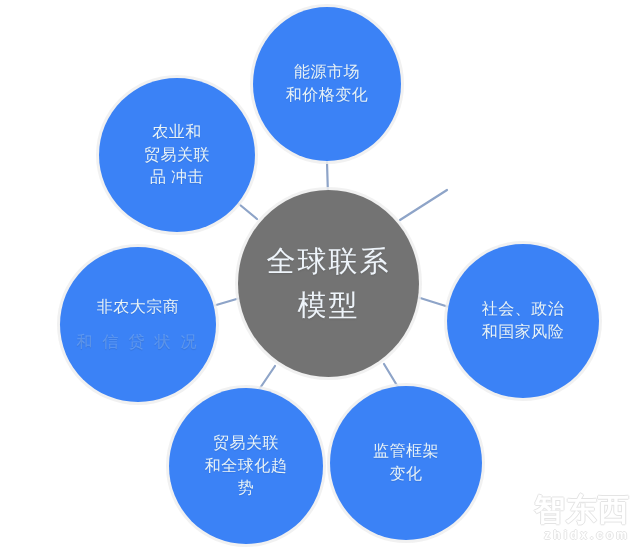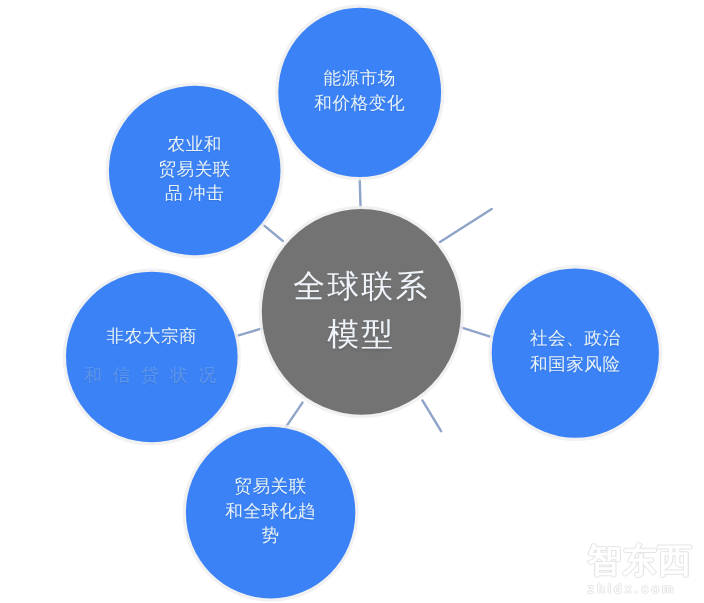--- a/index.html
+++ b/index.html
@@ -73,40 +73,40 @@
   #node-social        { left: 447px; top: 244px; width: 152px; height: 154px; }
   #node-financial     { left: 60px;  top: 247px; width: 156px; height: 155px; }
   #node-regulatory    { left: 330px; top: 386px; width: 152px; height: 154px; }
   #node-trade         { left: 169px; top: 388px; width: 154px; height: 156px; }
   #node-hub           { left: 238px; top: 190px; width: 181px; height: 187px; }
 
   .watermark {
     position: absolute;
     right: 10px;
     bottom: 6px;
-    text-align: left;
+    text-align: right;
     user-select: none;
     pointer-events: none;
   }
   .watermark-mark {
     display: block;
     font-family: "Liberation Sans", sans-serif;
     font-size: 31px;
     font-weight: bold;
     letter-spacing: 1px;
     color: #ffffff;
     text-shadow:
        1px 0 0 #e4e4e4, -1px 0 0 #e4e4e4,
        0 1px 0 #e4e4e4, 0 -1px 0 #e4e4e4;
   }
   .watermark-url {
     display: block;
     font-family: "Liberation Sans", sans-serif;
     font-size: 12px;
-    font-weight: normal;
+    font-weight: bold;
     letter-spacing: 3px;
     color: #ffffff;
     text-shadow:
        1px 0 0 #e6e6e6, -1px 0 0 #e6e6e6,
        0 1px 0 #e6e6e6, 0 -1px 0 #e6e6e6;
     margin-top: -3px;
   }
 </style>
 </head>
 <body>
@@ -134,20 +134,24 @@
     <span class="node-label">能源市场
 和价格变化</span>
   </div>
 
 
   <div class="node satellite" id="node-social">
     <span class="node-label">社会、政治
 和国家风险</span>
   </div>
 
+  <div class="node satellite" id="node-regulatory">
+    <span class="node-label">监管框架
+变化</span>
+  </div>
 
   <div class="node satellite" id="node-trade">
     <span class="node-label">贸易关联
 和全球化趋
 势</span>
   </div>
 
   <div class="node satellite" id="node-financial">
     <div>
       <span class="node-label">非农大宗商</span>

